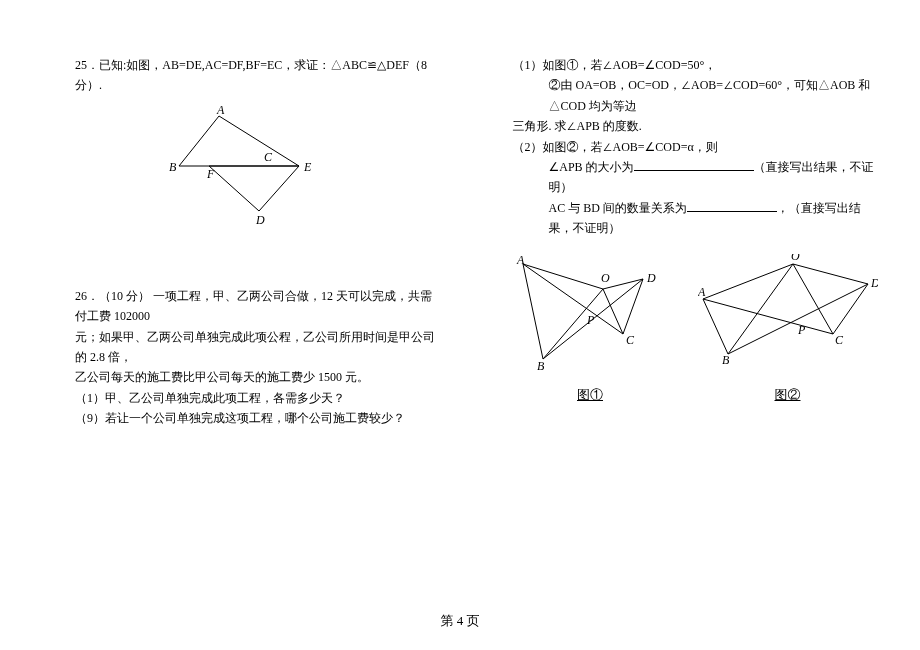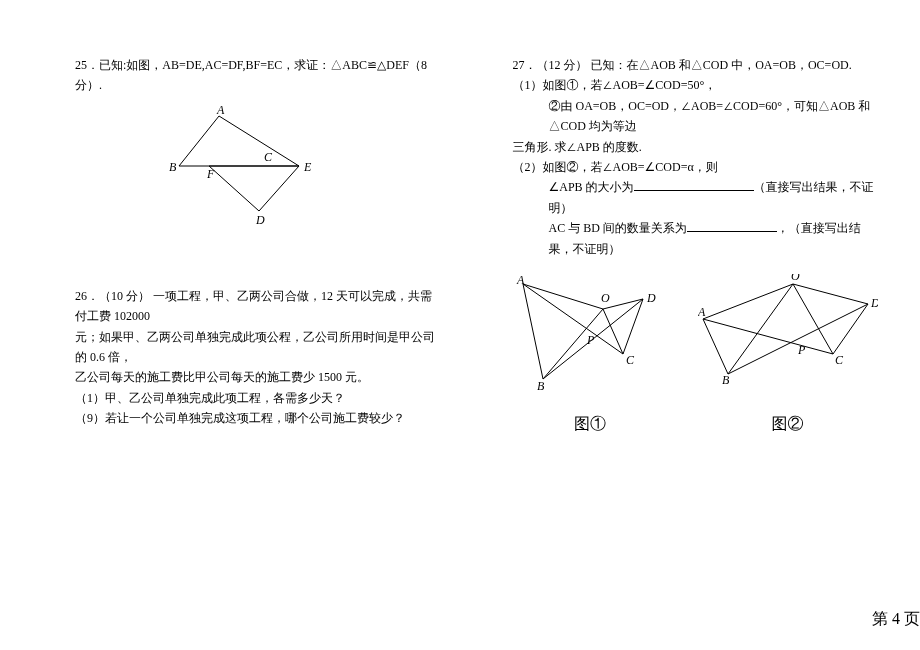--- a/index.html
+++ b/index.html
@@ -43,30 +43,31 @@
     .diagram-27 {
       display: flex;
       gap: 30px;
       margin-top: 15px;
       justify-content: flex-start;
     }
     .fig-wrap {
       text-align: center;
     }
     .fig-label {
-      margin-top: 10px;
-      font-size: 16px;
+      margin-top: 4px;
+      font-size: 13px;
+      text-decoration: underline;
     }
     .footer {
       position: absolute;
       bottom: 20px;
       left: 0;
       right: 0;
-      text-align: right;
-      font-size: 16px;
+      text-align: center;
+      font-size: 13px;
     }
     svg text {
       font-family: "Times New Roman", serif;
       font-size: 12px;
       font-style: italic;
     }
   </style>
 </head>
 <body>
 
@@ -86,32 +87,31 @@
         <text x="0" y="65">B</text>
         <text x="95" y="55">C</text>
         <text x="87" y="118">D</text>
         <text x="135" y="65">E</text>
         <text x="38" y="72">F</text>
       </svg>
     </div>
 
     <div class="problem">
       <div>26．（10 分）  一项工程，甲、乙两公司合做，12 天可以完成，共需付工费 102000</div>
-      <div>元；如果甲、乙两公司单独完成此项公程，乙公司所用时间是甲公司的 0.6 倍，</div>
+      <div>元；如果甲、乙两公司单独完成此项公程，乙公司所用时间是甲公司的 2.8 倍，</div>
       <div>乙公司每天的施工费比甲公司每天的施工费少 1500 元。</div>
       <div>（1）甲、乙公司单独完成此项工程，各需多少天？</div>
       <div>（9）若让一个公司单独完成这项工程，哪个公司施工费较少？</div>
     </div>
 
   </div>
 
   <div class="col">
 
     <div class="problem">
-      <div>27．（12 分）  已知：在△AOB 和△COD 中，OA=OB，OC=OD.</div>
       <div>（1）如图①，若∠AOB=∠COD=50°，</div>
       <div class="indent2">②由 OA=OB，OC=OD，∠AOB=∠COD=60°，可知△AOB 和△COD 均为等边</div>
       <div>三角形. 求∠APB 的度数.</div>
       <div>（2）如图②，若∠AOB=∠COD=α，则</div>
       <div class="indent2">
         <span>∠APB 的大小为</span><span class="blank" style="min-width:120px"></span><span>（直接写出结果，不证明）</span>
       </div>
       <div class="indent2">
         <span>AC 与 BD 间的数量关系为</span><span class="blank"></span><span>，（直接写出结果，不证明）</span>
       </div>

